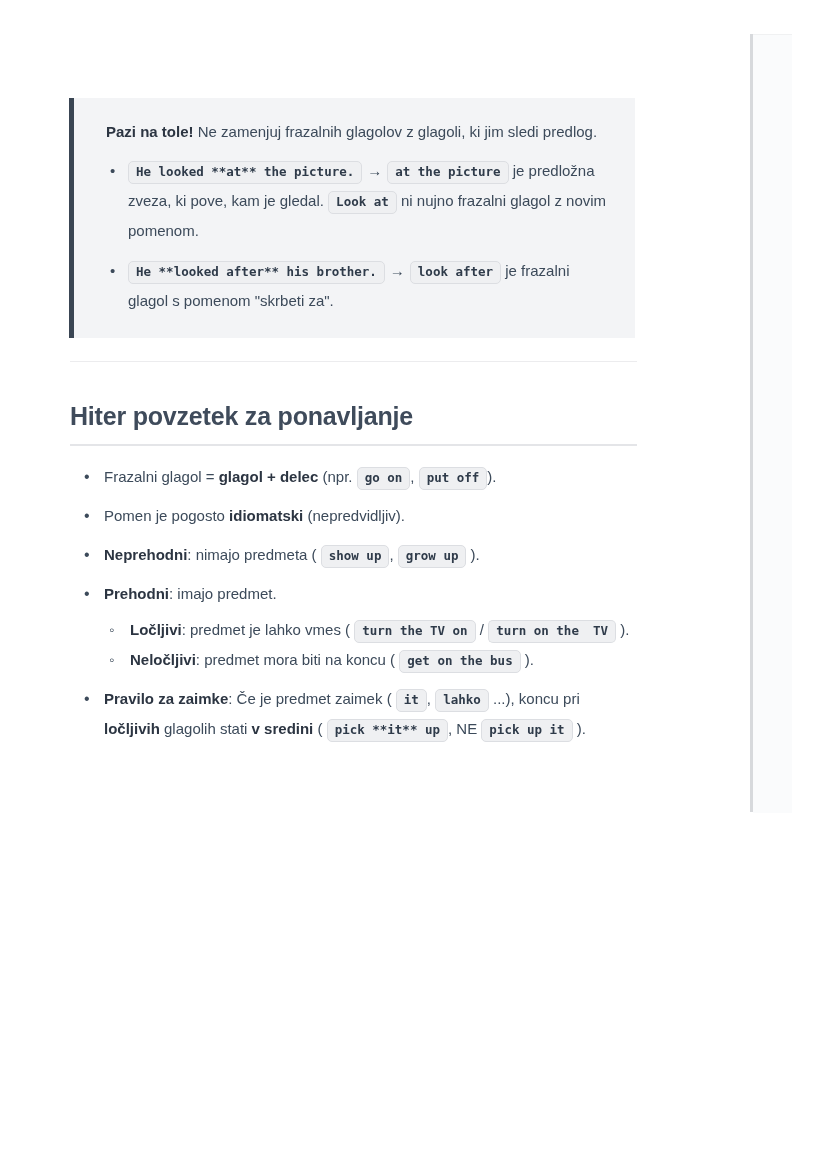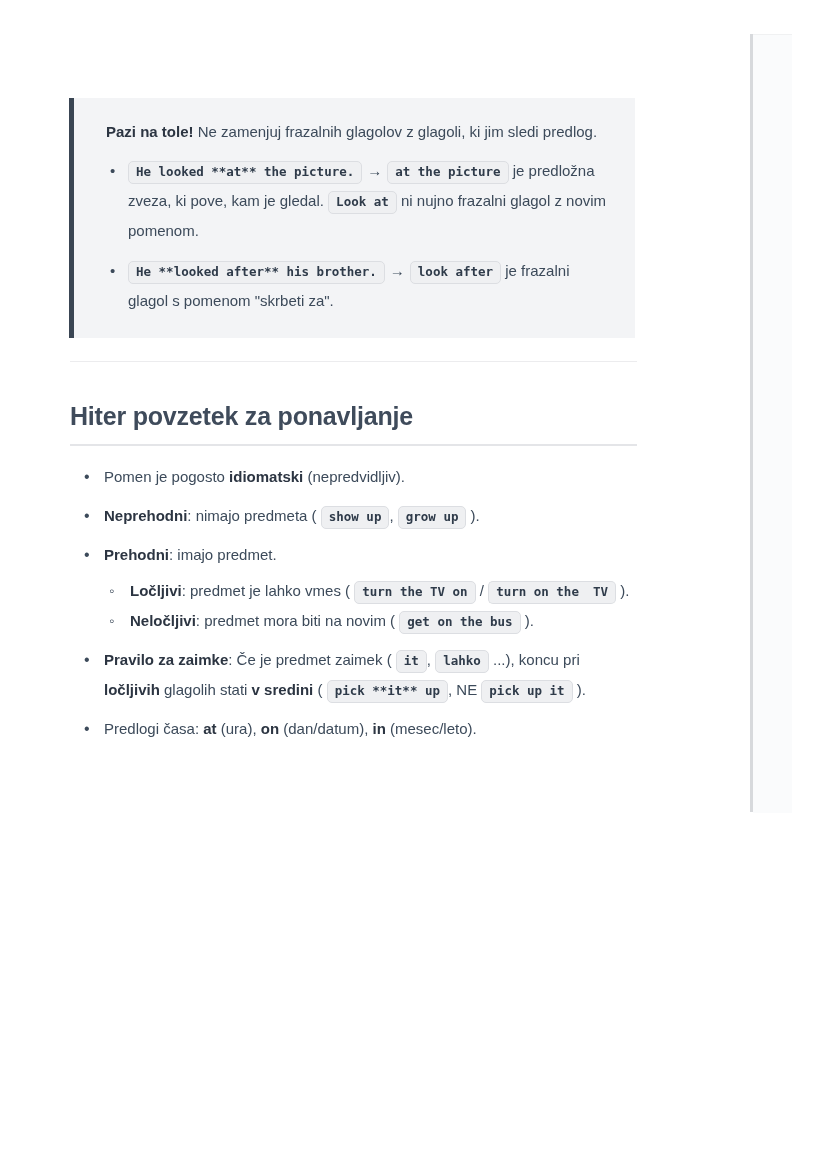--- a/index.html
+++ b/index.html
@@ -253,48 +253,48 @@
     </ul>
   </div>
 
   <div class="rule top-rule"></div>
 
   <div class="section-heading">Hiter povzetek za ponavljanje</div>
   <div class="heading-underline"></div>
 
   <ul class="summary">
 
+    <li>
+      <span>Frazalni glagol = </span><b>glagol + delec</b><span> (npr. </span><span class="chip">go on</span><span>, </span><span class="chip">put off</span><span>).</span>
+    </li>
 
     <li>
       <span>Pomen je pogosto </span><b>idiomatski</b><span> (nepredvidljiv).</span>
     </li>
 
     <li>
       <b>Neprehodni</b><span>: nimajo predmeta ( </span><span class="chip">show up</span><span>, </span><span class="chip">grow up</span><span> ).</span>
     </li>
 
     <li>
       <b>Prehodni</b><span>: imajo predmet.</span>
       <ul class="sublist">
         <li>
           <b>Ločljivi</b><span>: predmet je lahko vmes ( </span><span class="chip">turn the TV on</span><span> / </span><span class="chip split-right">turn on the</span><span class="chip split-left">TV</span><span> ).</span>
         </li>
         <li>
-          <b>Neločljivi</b><span>: predmet mora biti na novim ( </span><span class="chip">get on the bus</span><span> ).</span>
+          <b>Neločljivi</b><span>: predmet mora biti na koncu ( </span><span class="chip">get on the bus</span><span> ).</span>
         </li>
       </ul>
     </li>
 
     <li>
       <b>Pravilo za zaimke</b><span>: Če je predmet zaimek ( </span><span class="chip">it</span><span>, </span><span class="chip">lahko</span><span> ...), koncu pri </span><b>ločljivih</b><span> glagolih stati </span><b>v sredini</b><span> ( </span><span class="chip">pick **it** up</span><span>, NE </span><span class="chip">pick up it</span><span> ).</span>
     </li>
 
-    <li>
-      <span>Predlogi časa: </span><b>at</b><span> (ura), </span><b>on</b><span> (dan/datum), </span><b>in</b><span> (mesec/leto).</span>
-    </li>
 
   </ul>
 
 
 </div>
 
 <div class="scroll-track"></div>
 <div class="scroll-rail"></div>
 <div class="scroll-panel"></div>
 

